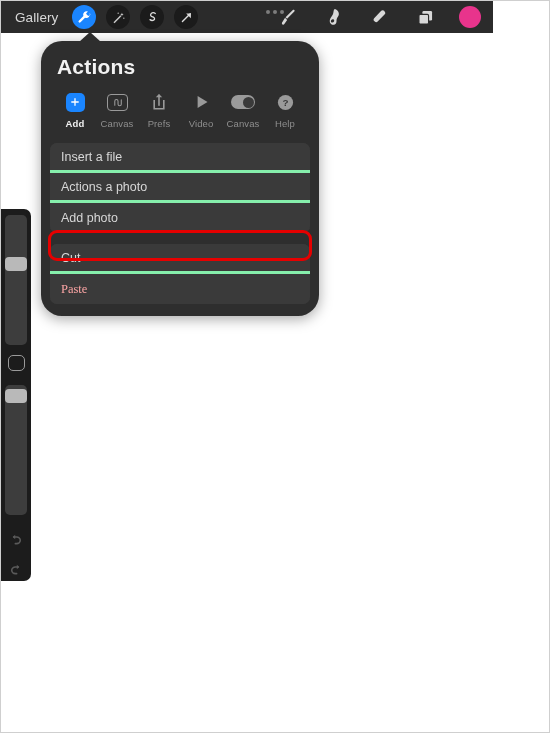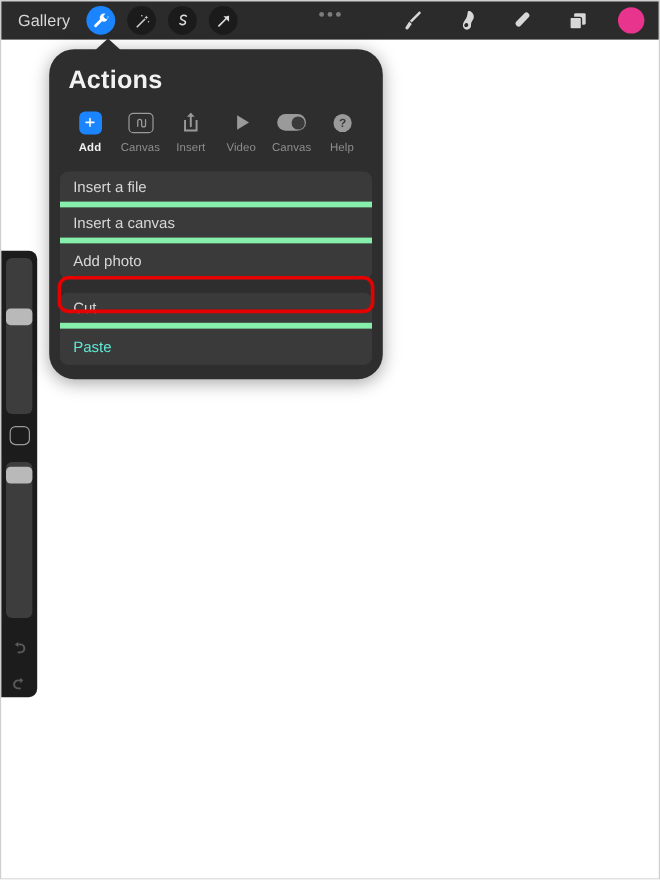--- a/index.html
+++ b/index.html
@@ -18,21 +18,21 @@
     height: 733px;
     background: #ffffff;
     border: 1px solid #cfcfcf;
     overflow: hidden;
   }
 
   
   #topbar {
     position: absolute;
     left: 0; top: 0;
-    width: 548px; height: 32px;
+    width: 492px; height: 32px;
     background: #2b2b2b;
     display: flex;
     align-items: center;
   }
   #topbar-left {
     display: flex;
     align-items: center;
     gap: 10px;
     padding-left: 14px;
   }
@@ -221,25 +221,25 @@
     background: #3a3a3a;
   }
   .menu-group:last-child { margin-bottom: 0; text-align: right; }
   .menu-item {
     height: 30px;
     display: flex;
     align-items: center;
     padding-left: 11px;
     font-size: 12.5px;
     color: #d7d7d7;
-    border-bottom: 5px solid #86efac;
+    border-bottom: 3px solid #86efac;
     background: #3a3a3a;
   }
   .menu-item:last-child { border-bottom: none; }
-  .menu-item.disabled { color: #5eead4; }
+  .menu-item.disabled { color: #fca5a5; font-family: Liberation Serif, serif; }
 
   
   #add-text-highlight {
     position: absolute;
     left: 47px; top: 229px;
     width: 264px; height: 31px;
     border: 3px solid #e60000;
     border-radius: 9px;
     pointer-events: none;
   }
@@ -378,21 +378,21 @@
       </div>
 
       <div class="action-tab">
         <div class="tab-glyph">
           <svg width="16" height="20" viewBox="0 0 20 24">
             <path d="M4 9.5v11h12v-11" stroke="#9a9a9a" stroke-width="2" fill="none"></path>
             <path d="M10 16V3.5" stroke="#9a9a9a" stroke-width="2" stroke-linecap="round"></path>
             <path d="M10 2l4 4.2H6z" fill="#9a9a9a"></path>
           </svg>
         </div>
-        <div class="tab-label">Insert</div>
+        <div class="tab-label">Prefs</div>
       </div>
 
       <div class="action-tab">
         <div class="tab-glyph">
           <svg width="17" height="18" viewBox="0 0 24 24">
             <path d="M6.5 3.5l14 8.5-14 8.5z" fill="#9a9a9a"></path>
           </svg>
         </div>
         <div class="tab-label">Video</div>
       </div>
@@ -410,21 +410,21 @@
             <circle cx="12" cy="12" r="9.6" fill="#9a9a9a"></circle>
             <text x="12" y="16.6" text-anchor="middle" font-family="Liberation Sans, sans-serif" font-size="12.5" font-weight="bold" fill="#3a3a3a">?</text>
           </svg>
         </div>
         <div class="tab-label">Help</div>
       </div>
     </div>
 
     <div class="menu-group">
       <div class="menu-item">Insert a file</div>
-      <div class="menu-item">Insert a canvas</div>
+      <div class="menu-item">Actions a photo</div>
       <div class="menu-item">Add photo</div>
     </div>
 
     <div class="menu-group">
       <div class="menu-item">Cut</div>
       <div class="menu-item disabled">Paste</div>
     </div>
   </div>
 
   <div id="add-text-highlight" style="border-color: rgb(230, 0, 0);"></div>

